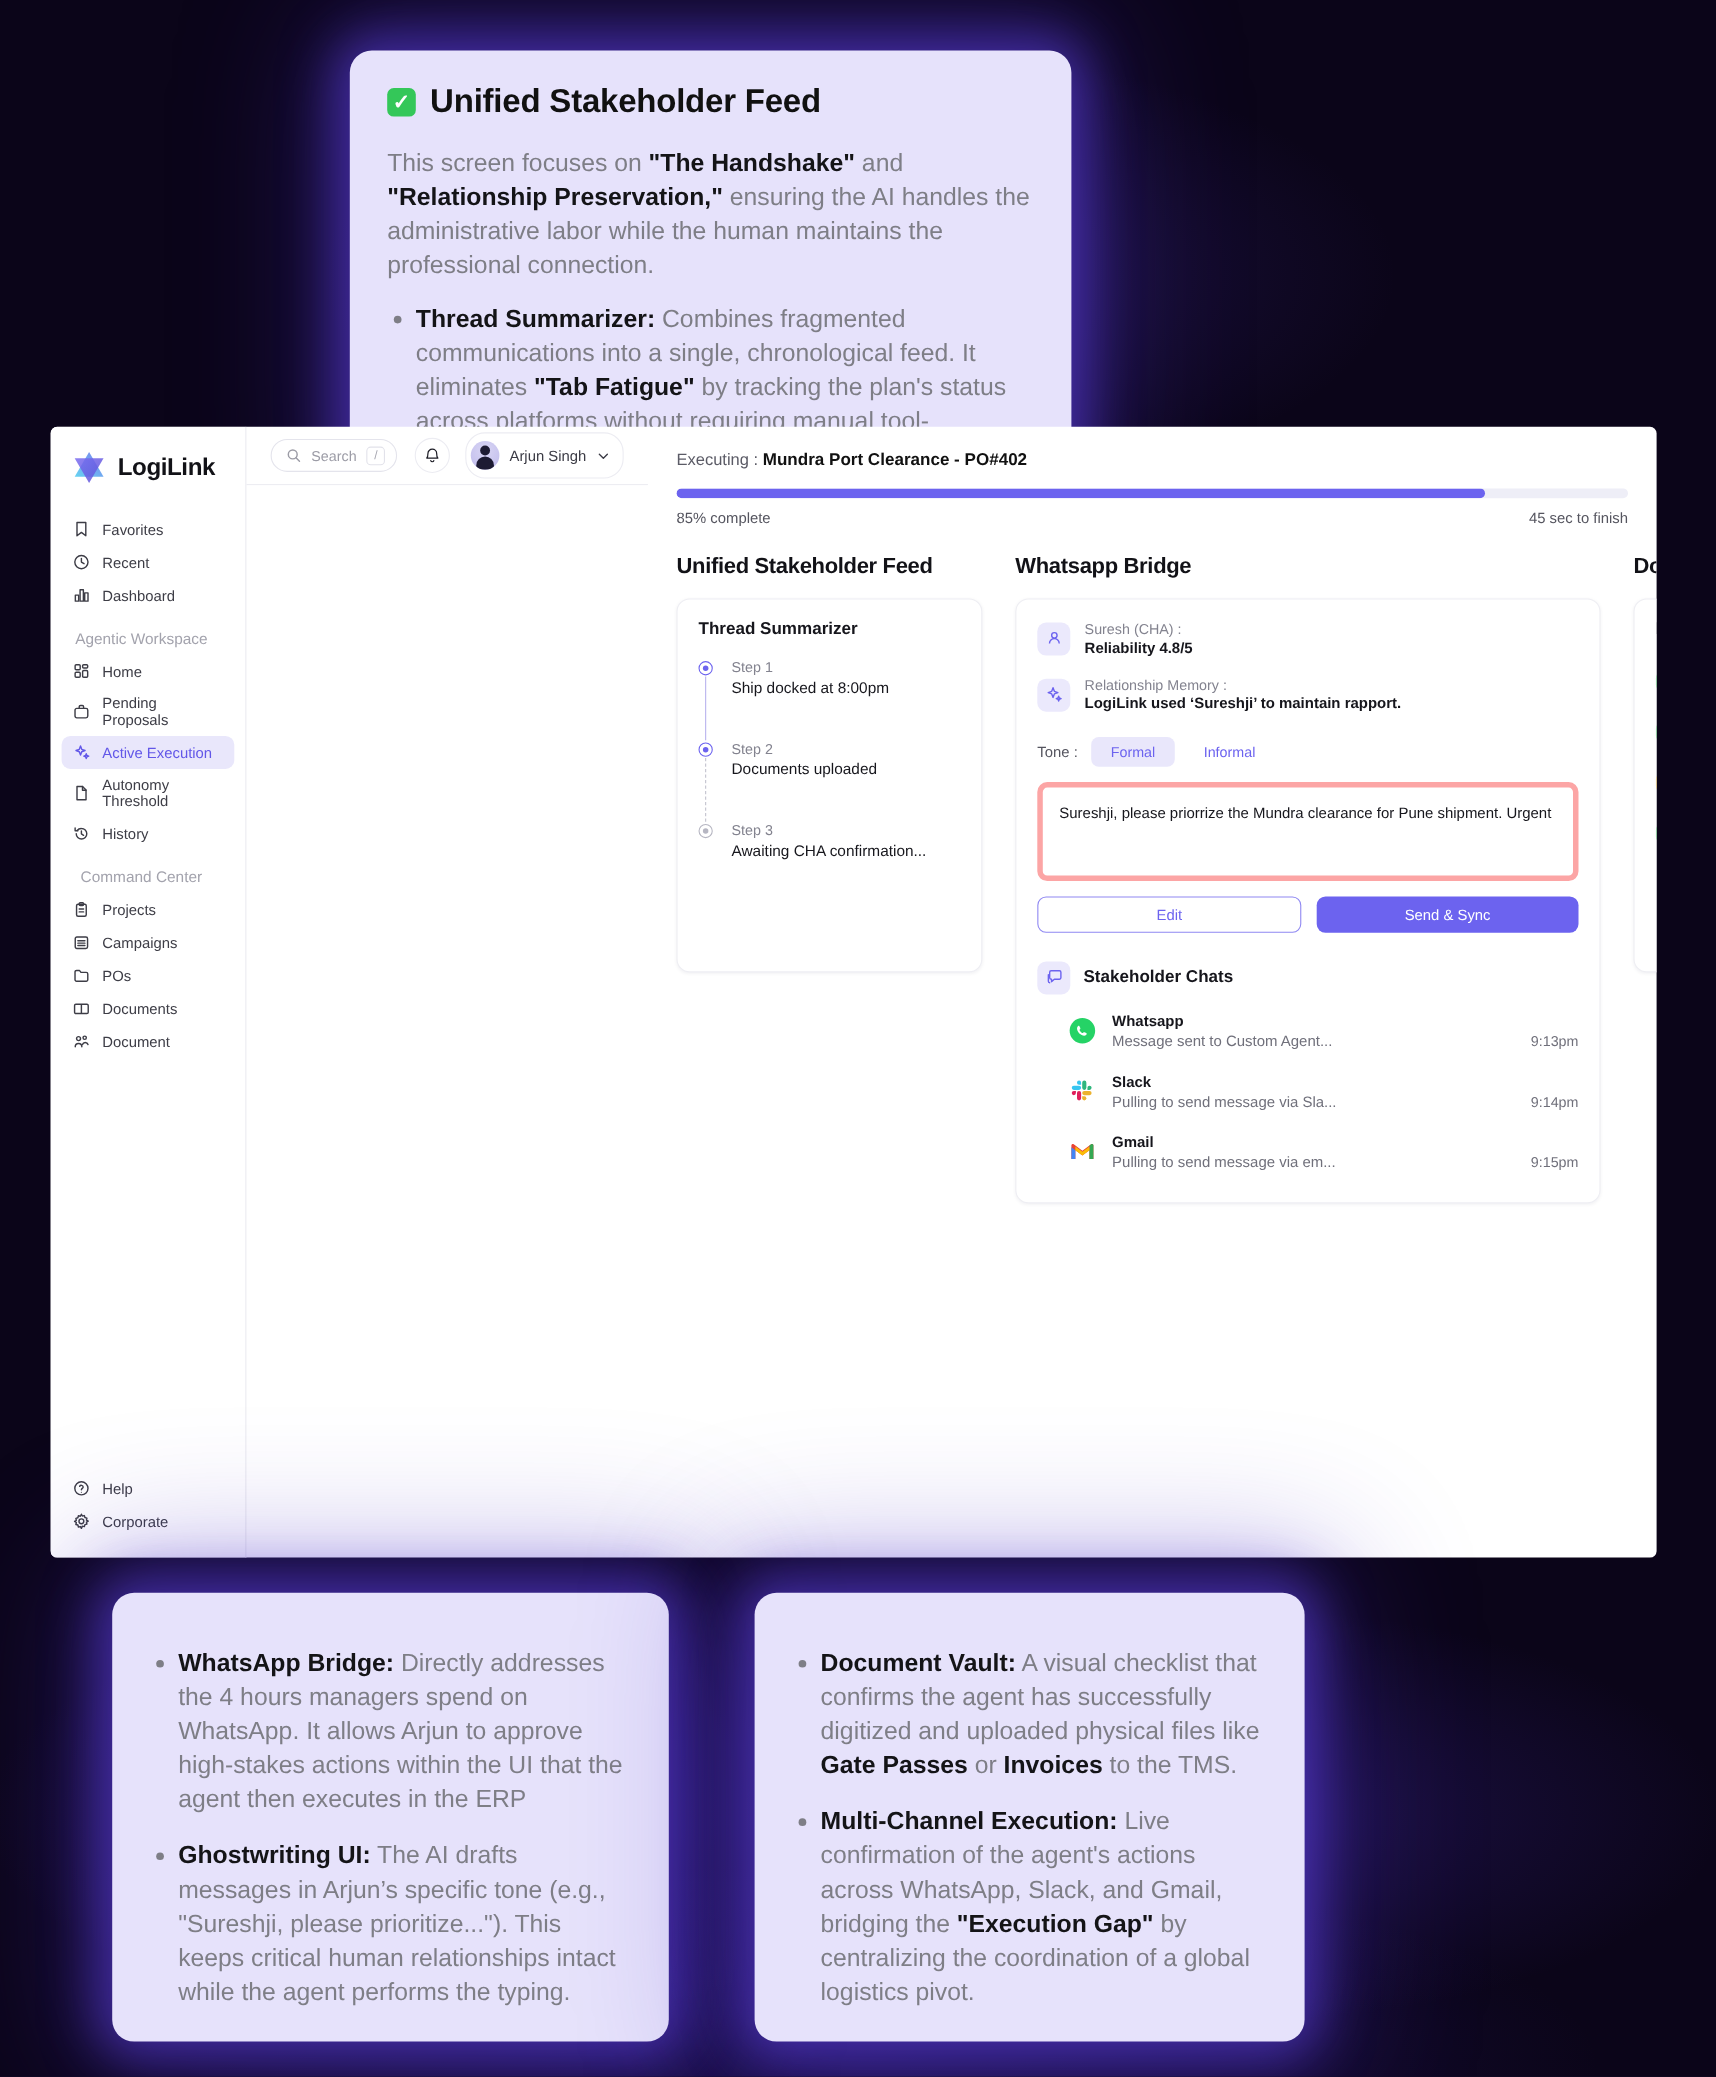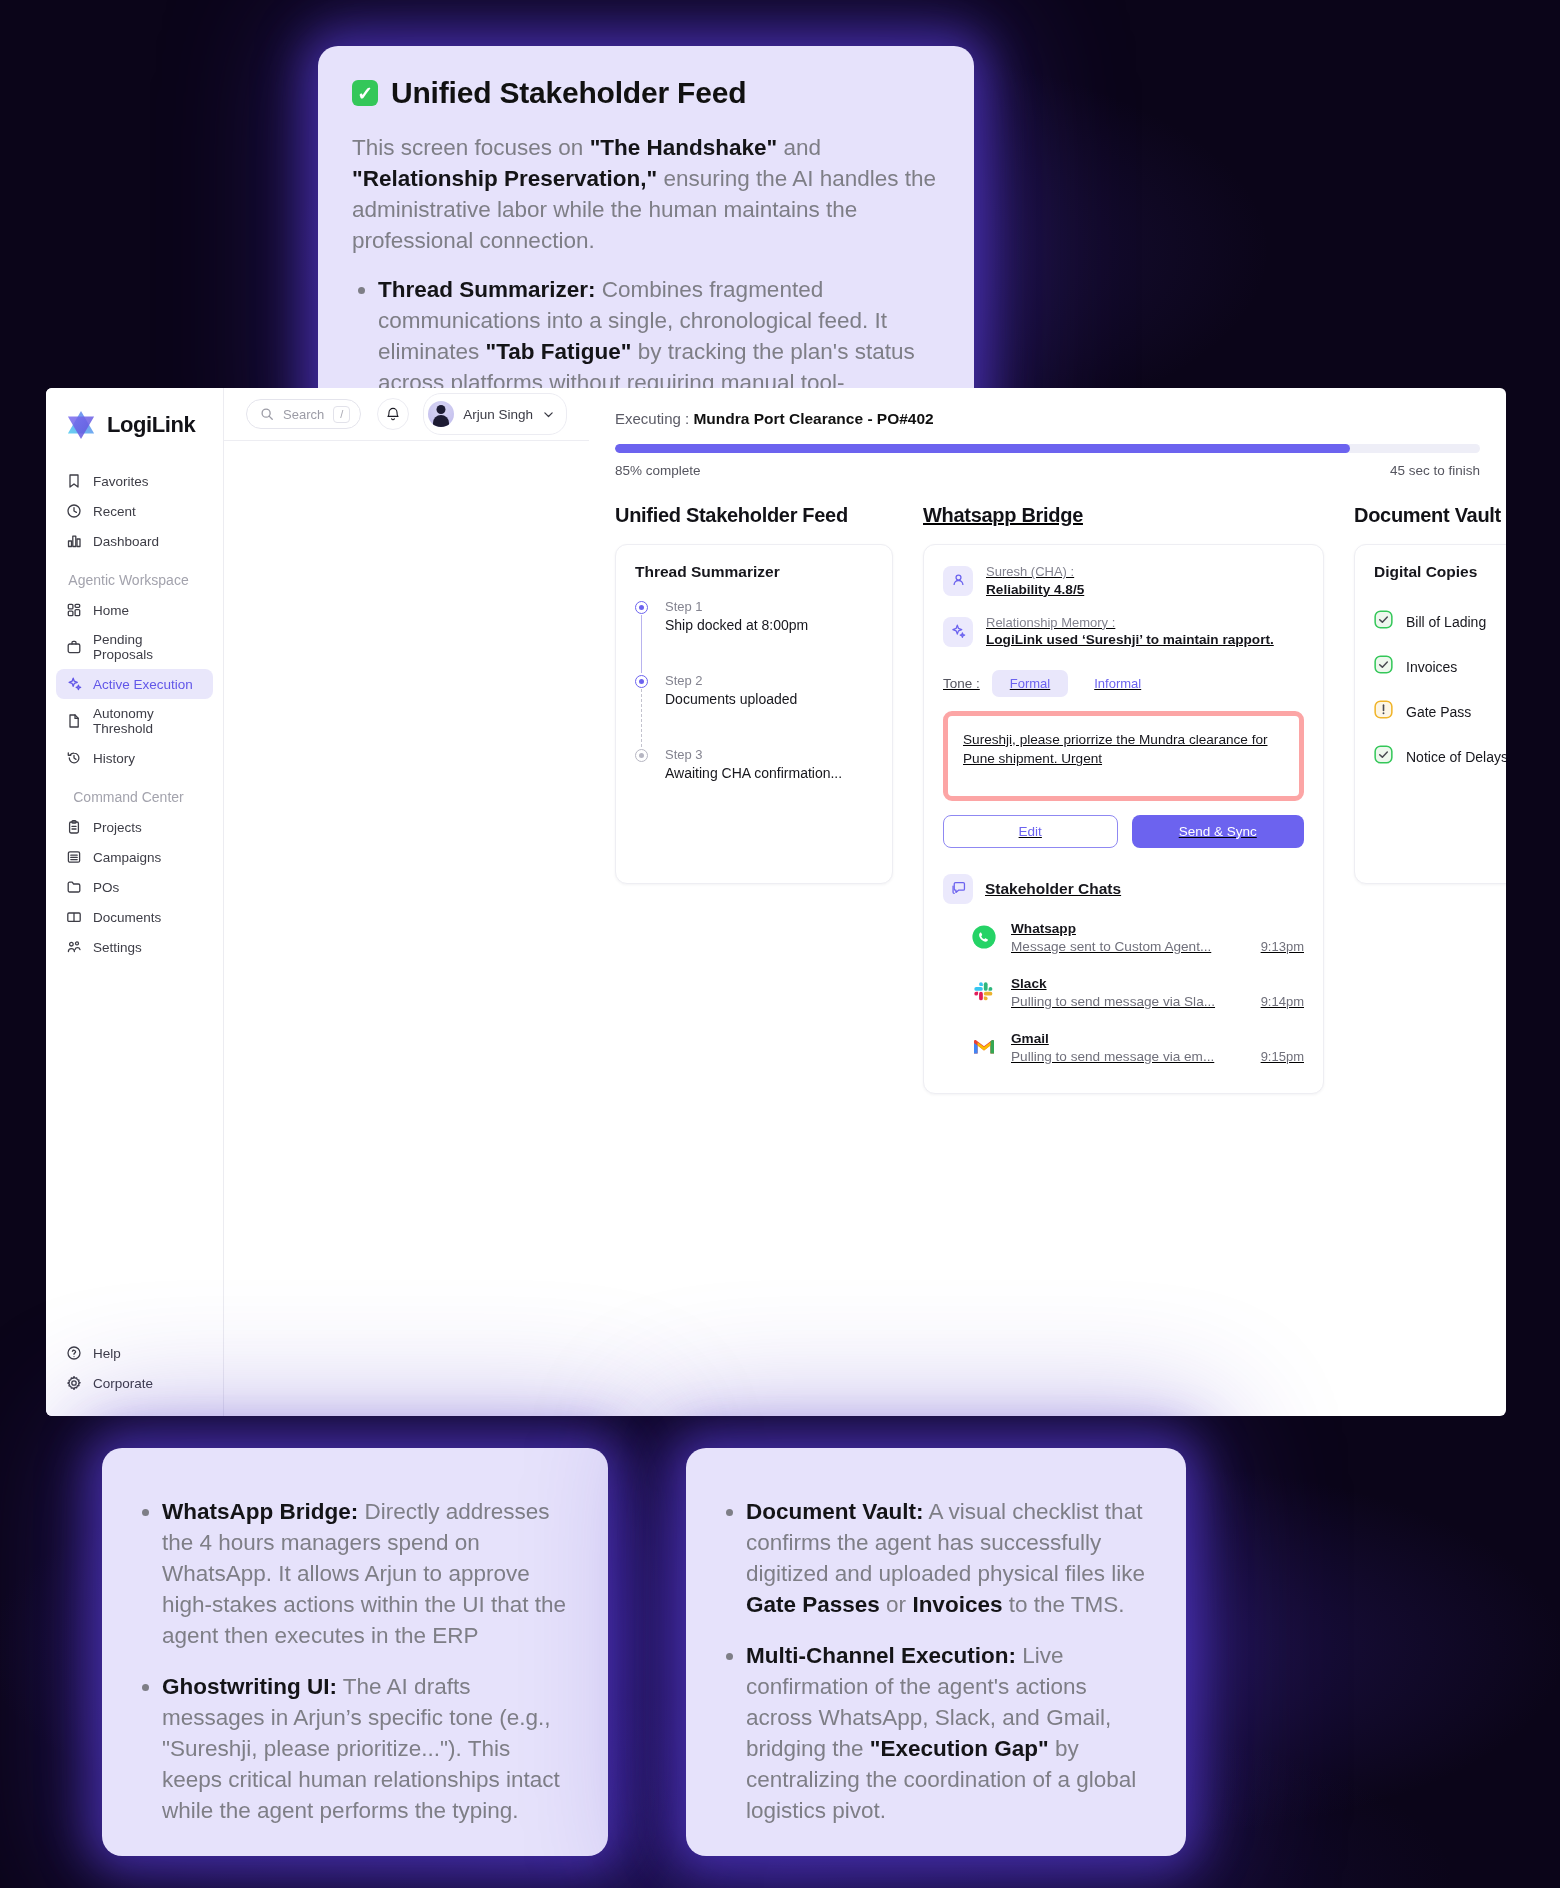--- a/index.html
+++ b/index.html
@@ -126,21 +126,21 @@
 
   .exec-line { font-size: 15px; color: #5b5b66; margin-bottom: 16px; }
   .exec-line b { color: #111; font-weight: 700; font-size: 15.5px; }
   .pbar { height: 9px; border-radius: 5px; background: #eeeef7; overflow: hidden; }
   .pbar-fill { height: 100%; border-radius: 5px; background: #6c63ef; }
   .pmeta { display: flex; justify-content: space-between; margin-top: 10px; font-size: 13.5px; color: #55555f; }
 
   .cols { display: flex; gap: 30px; margin-top: 26px; align-items: flex-start; }
   .col { min-width: 0; }
   .col-a { width: 278px; flex: none; }
-  .col-b { width: 401px; flex: none; text-decoration: underline; }
+  .col-b { width: 532px; flex: none; }
   .col-c { width: 280px; flex: none; }
   .col-title { font-size: 20px; font-weight: 700; color: #121217; letter-spacing: -0.3px; margin-bottom: 17px; }
 
   .card {
     background: #fff; border: 1px solid #eeeef3; border-radius: 12px;
     box-shadow: 0 1px 3px rgba(20,20,50,0.05); padding: 18px 19px;
   }
   .card-title { font-size: 15.5px; font-weight: 700; color: #16161c; margin-bottom: 18px; }
 
   
@@ -343,21 +343,21 @@
             </svg>
             <span>Documents</span>
           </div>
           <div class="nav-item">
             <svg class="nico" viewBox="0 0 16 16" fill="none" stroke="#3d3d46" stroke-width="1.3" stroke-linejoin="round" stroke-linecap="round">
               <circle cx="5.4" cy="5.2" r="1.8"></circle>
               <path d="M2.4 12.6a3 3 0 016 0"></path>
               <circle cx="11" cy="4.4" r="1.5"></circle>
               <path d="M9 10.6a2.6 2.6 0 015 0"></path>
             </svg>
-            <span>Settings</span>
+            <span>Document</span>
           </div>
         </div>
 
       <div class="nav-spacer"></div>
       <div>
           <div class="nav-item">
             <svg class="nico" viewBox="0 0 16 16" fill="none" stroke="#3d3d46" stroke-width="1.3" stroke-linejoin="round" stroke-linecap="round">
               <circle cx="8" cy="8" r="6"></circle>
               <path d="M6.4 6.2a1.7 1.7 0 013.2.6c0 1.2-1.6 1.4-1.6 2.5"></path>
               <circle cx="8" cy="11.6" r="0.55" fill="currentColor" stroke="none"></circle>

